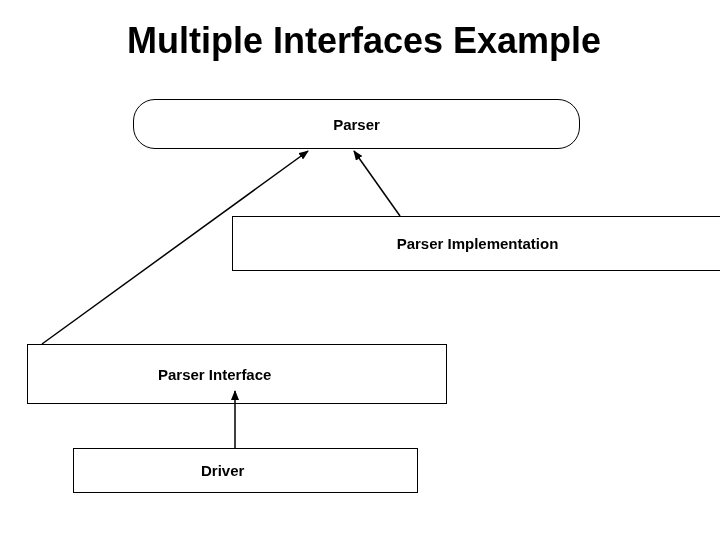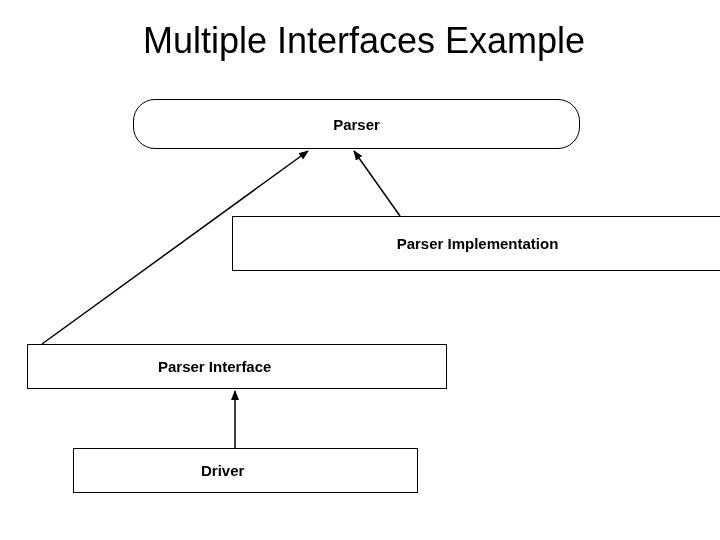--- a/index.html
+++ b/index.html
@@ -11,21 +11,21 @@
       position: relative;
       overflow: hidden;
     }
     .title {
       position: absolute;
       top: 20px;
       left: 8px;
       right: 0;
       text-align: center;
       font-size: 36px;
-      font-weight: normal;
+      font-weight: bold;
       color: #000;
     }
     .box {
       position: absolute;
       border: 1.5px solid #000;
       background: #fff;
       display: flex;
       align-items: center;
       font-size: 15px;
       font-weight: bold;
@@ -43,21 +43,21 @@
       top: 216px;
       left: 232px;
       width: 491px;
       height: 55px;
       justify-content: center;
     }
     .box-iface {
       top: 344px;
       left: 27px;
       width: 420px;
-      height: 45px;
+      height: 60px;
       padding-left: 130px;
       justify-content: flex-start;
     }
     .box-driver {
       top: 448px;
       left: 65px;
       width: 345px;
       height: 45px;
       padding-left: 127px;
       justify-content: flex-start;

